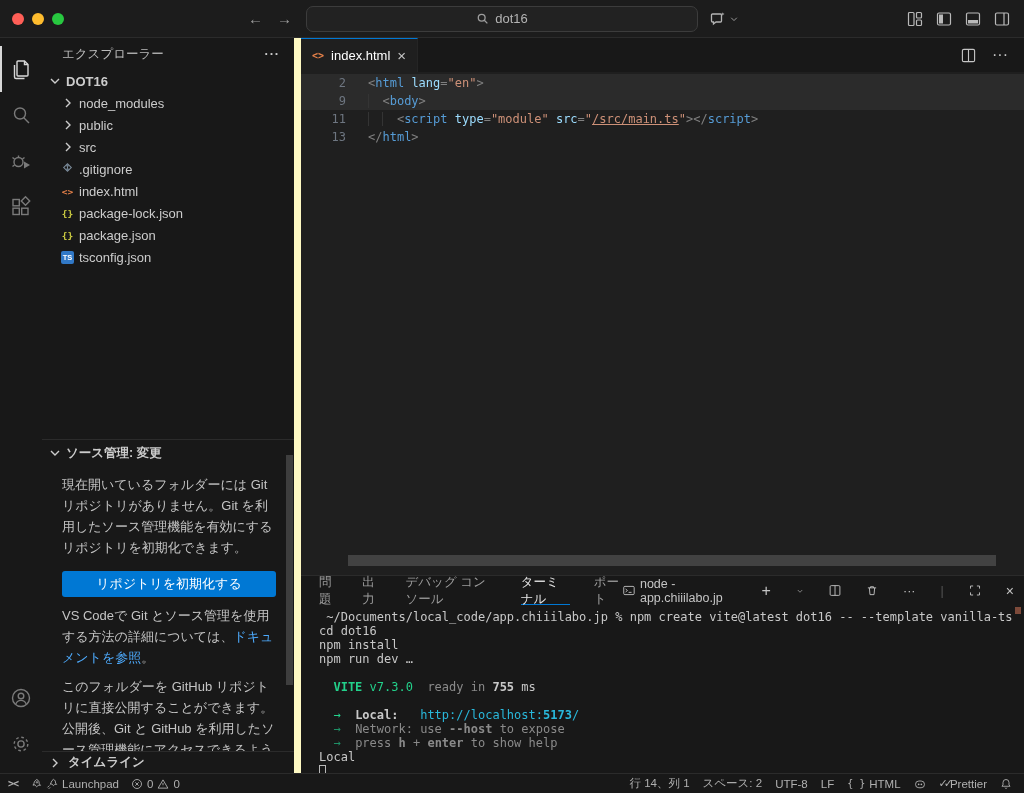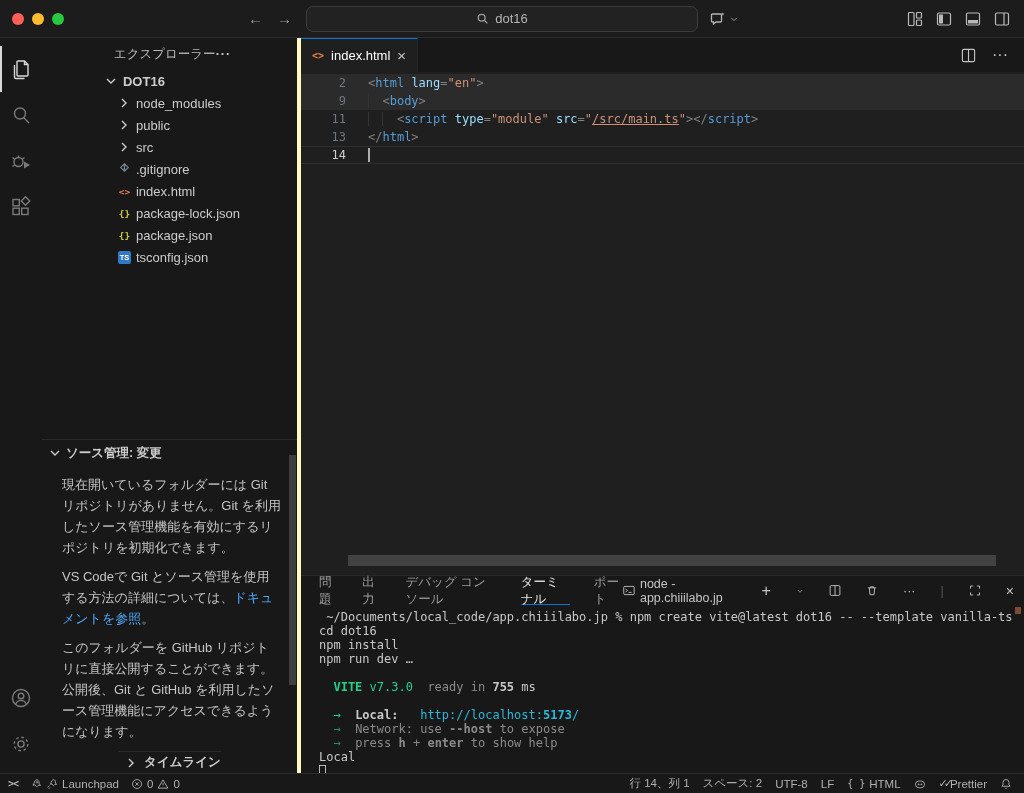--- a/index.html
+++ b/index.html
@@ -23,21 +23,21 @@
   .layout-icons svg { width:16px; height:16px; stroke:#b9b9b9; fill:none; stroke-width:1.2; }
 
   
   .main { flex:1; display:flex; min-height:0; }
   .activitybar { width:42px; background:#181818; display:flex; flex-direction:column; align-items:center; padding-top:8px; flex:none; }
   .ab-icon { width:42px; height:46px; display:flex; align-items:center; justify-content:center; color:#7a7a7a; }
   .ab-icon svg { width:24px; height:24px; stroke:currentColor; fill:none; stroke-width:1.4; }
   .ab-icon.active { color:#d7d7d7; box-shadow:inset 2px 0 0 #d7d7d7; }
   .ab-bottom { margin-top:auto; display:flex; flex-direction:column; align-items:center; padding-bottom:6px; }
 
-  .sidebar { width:259px; background:#181818; border-right:4px solid #fef9c3; display:flex; flex-direction:column; position:relative; flex:none;align-items:center; }
+  .sidebar { width:259px; background:#181818; border-right:7px solid #fef9c3; display:flex; flex-direction:column; position:relative; flex:none; }
   .sb-header { height:32px; display:flex; align-items:center; justify-content:space-between; padding:0 14px 0 20px; font-size:12.5px; color:#bbbbbb; flex:none; }
   .sb-dots { color:#cccccc; letter-spacing:1px; font-weight:bold; }
   .tree { flex:none; font-size:13px; }
   .tree-row { height:22px; display:flex; align-items:center; cursor:pointer; }
   .tree-row.root { padding-left:4px; font-weight:bold; }
   .tree-row.kid { padding-left:17px; }
   .chev svg { width:16px; height:16px; stroke:#cccccc; fill:none; stroke-width:1.4; }
   .tw { width:17px; height:16px; display:flex; align-items:center; justify-content:center; flex:none; margin-right:3px; }
   .ficon { font-family:"DejaVu Sans Mono", monospace; font-size:9.5px; font-weight:bold; }
   .fi-html { color:#e8824a; }
@@ -286,20 +286,21 @@
       <div class="scm">
         <div class="scm-header">
           <span class="tw chev">
               <svg viewBox="0 0 16 16">
                 <path d="M4 6l4 4 4-4"></path>
               </svg>
             </span>
           <span>ソース管理: 変更</span>
         </div>
         <p>現在開いているフォルダーには Git リポジトリがありません。Git を利用したソース管理機能を有効にするリポジトリを初期化できます。</p>
+        <button class="init-btn">リポジトリを初期化する</button>
         <p><span>VS Codeで Git とソース管理を使用する方法の詳細については、</span><span class="link">ドキュメントを参照</span><span>。</span></p>
         <p>このフォルダーを GitHub リポジトリに直接公開することができます。公開後、Git と GitHub を利用したソース管理機能にアクセスできるようになります。</p>
       </div>
       <div class="timeline">
         <span class="tw chev">
             <svg viewBox="0 0 16 16">
               <path d="M6 4l4 4-4 4"></path>
             </svg>
           </span>
         <span>タイムライン</span>
@@ -322,21 +323,20 @@
           <span>···</span>
         </div>
       </div>
 
       <div class="editor">
         <div id="code-lines">
             <div class="code-line folded"><span class="ln">2</span><span class="ctext"><span class="tk-punct">&lt;</span><span class="tk-tag">html</span><span class="tk-plain"> </span><span class="tk-attr">lang</span><span class="tk-punct">=</span><span class="tk-str">"en"</span><span class="tk-punct">&gt;</span></span></div>
             <div class="code-line folded"><span class="ln">9</span><span class="ctext"><span class="tk-ind">  </span><span class="tk-punct">&lt;</span><span class="tk-tag">body</span><span class="tk-punct">&gt;</span></span></div>
             <div class="code-line"><span class="ln">11</span><span class="ctext"><span class="tk-ind">  </span><span class="tk-ind">  </span><span class="tk-punct">&lt;</span><span class="tk-tag">script</span><span class="tk-plain"> </span><span class="tk-attr">type</span><span class="tk-punct">=</span><span class="tk-str">"module"</span><span class="tk-plain"> </span><span class="tk-attr">src</span><span class="tk-punct">=</span><span class="tk-str">"</span><span class="tk-str u">/src/main.ts</span><span class="tk-str">"</span><span class="tk-punct">&gt;</span><span class="tk-punct">&lt;/</span><span class="tk-tag">script</span><span class="tk-punct">&gt;</span></span></div>
             <div class="code-line"><span class="ln">13</span><span class="ctext"><span class="tk-punct">&lt;/</span><span class="tk-tag">html</span><span class="tk-punct">&gt;</span></span></div>
-            <div class="code-line current"><span class="ln">14</span><span class="ctext"><span class="ed-cursor"></span></span></div>
           </div>
         <div class="hscroll"></div>
       </div>
 
       <div class="panel">
         <div class="panel-header">
           <div class="panel-tabs" id="panel-tabs">
               <span class="ptab">問題</span>
               <span class="ptab">出力</span>
               <span class="ptab">デバッグ コンソール</span>

